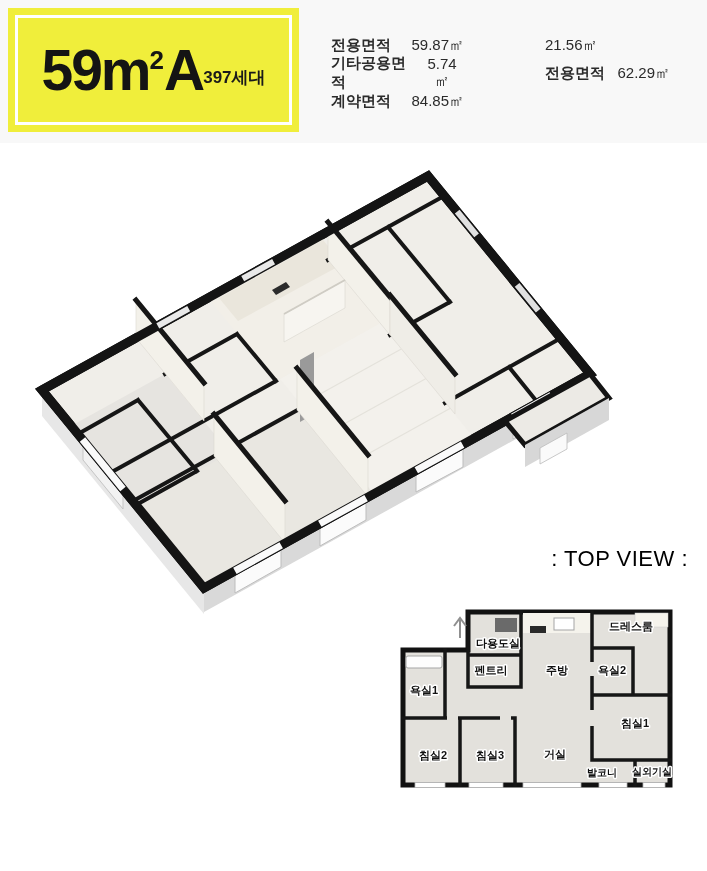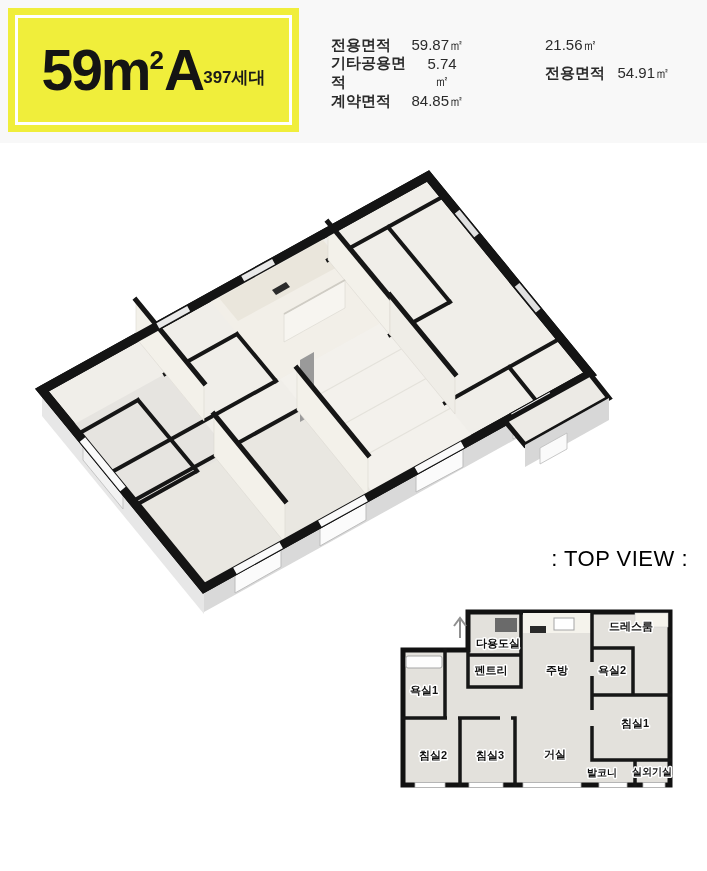--- a/index.html
+++ b/index.html
@@ -65,21 +65,21 @@
         <span class="val">84.85㎡</span>
       </div>
     </div>
 
     <div class="area-table-col col-2">
       <div class="area-row">
         <span class="val">21.56㎡</span>
       </div>
       <div class="area-row">
         <span class="lbl">전용면적</span>
-        <span class="val">54.91㎡</span>
+        <span class="val">62.29㎡</span>
       </div>
     </div>
   </div>
 
   <svg class="plan-canvas" viewBox="0 0 707 871">
 
     <g>
 
       <polygon points="42,390 204,588 204,614 42,416" fill="#e7e7e7"></polygon>
       <polygon points="204,588 590,374 590,398 204,612" fill="#d9d9d9"></polygon>

